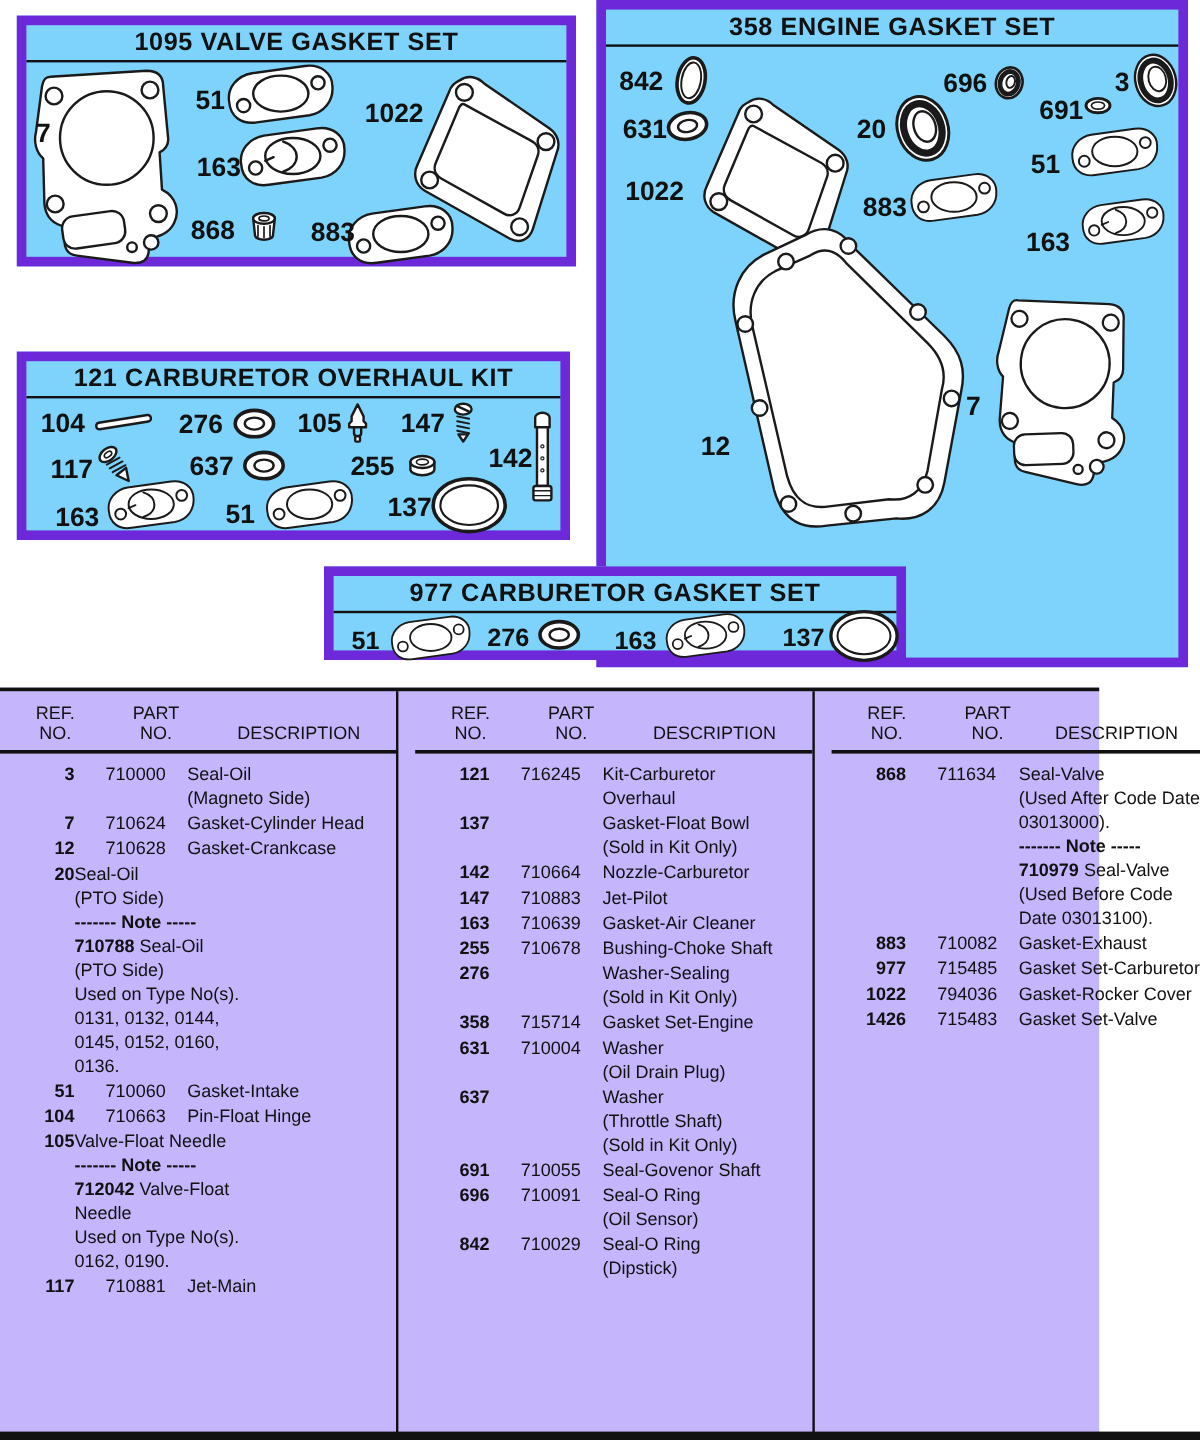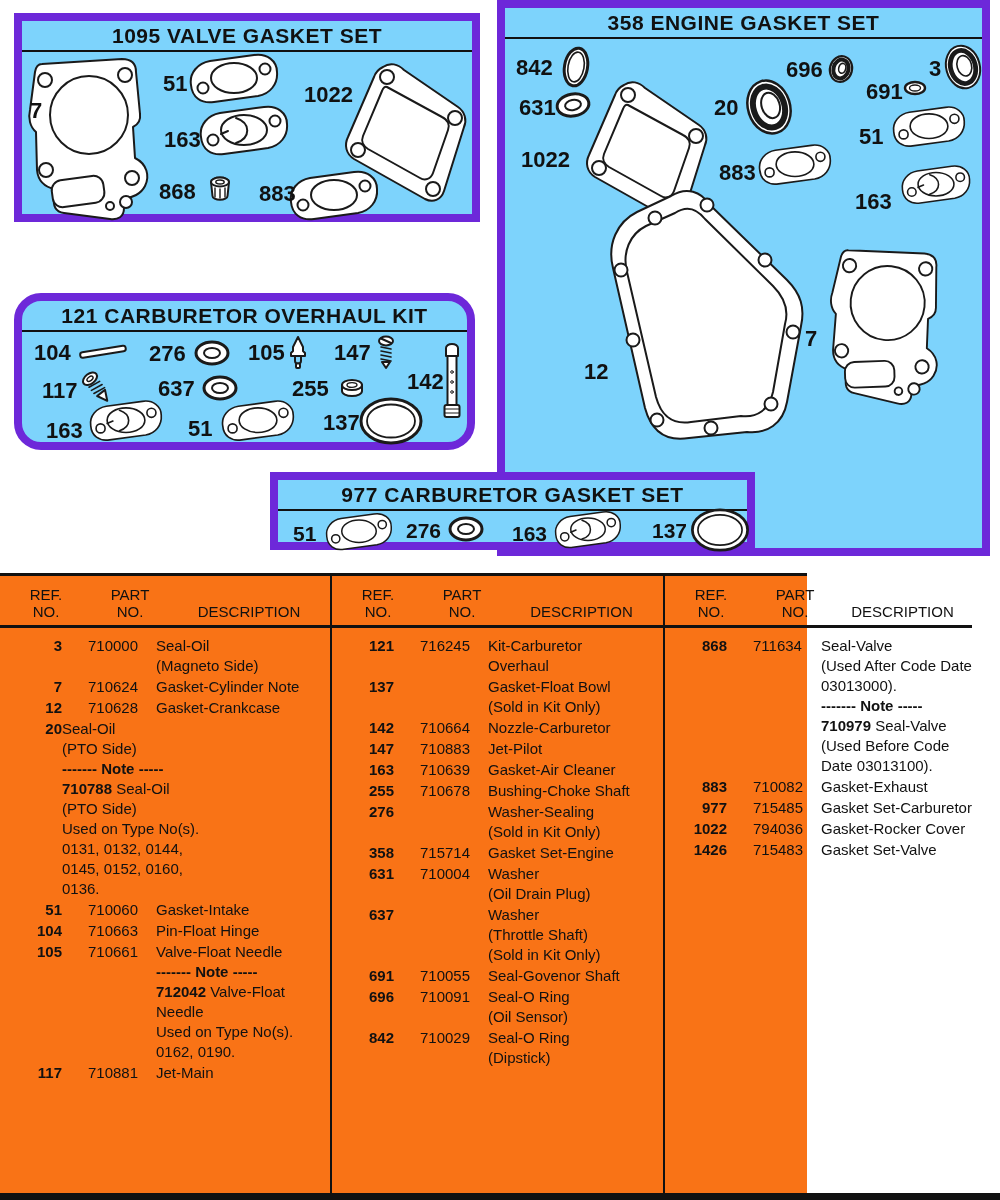--- a/index.html
+++ b/index.html
@@ -15,23 +15,23 @@
   .panel svg{display:block;overflow:visible;}
   .art path,.art ellipse,.art circle,.art rect,.art line{
     fill:#fff;stroke:#1a1a1a;stroke-width:2;stroke-linejoin:round;stroke-linecap:round;
   }
   .art .nf{fill:none;}
   .art text{stroke:none;fill:#111;font:bold 22px "Liberation Sans",sans-serif;}
   #p4 text{font-size:21px;}
 
   
   .parts-table{
-    position:absolute;left:0;top:573px;width:807px;height:620px;
+    position:absolute;left:0;top:573px;width:916px;height:620px;
     border-top:3px solid #111;display:grid;grid-template-columns:332px 333px 1fr;
-    font-size:15px;background:#f97316;
+    font-size:15px;background:#c4b5fd;gap:14px;
   }
   .t-col{box-sizing:border-box;display:flex;flex-direction:column;}
   .t-col.b{border-right:2px solid #111;}
   .col-header{
     box-sizing:border-box;height:52px;border-bottom:3px solid #111;
     display:grid;grid-template-columns:84px 84px 1fr;align-items:end;
     padding:4px 4px 5px 4px;line-height:17px;
   }
   .col-header .hc{text-align:center;}
   .col-rows{padding:8px 0 0 6px;}
@@ -210,21 +210,21 @@
     <use href="#sym-flange-c" transform="translate(431,146) scale(0.78)"></use>
     <text x="350" y="170">163</text>
     <use href="#sym-crank" transform="translate(204,277)"></use>
     <text x="79" y="340">12</text>
     <use href="#sym-head" transform="translate(383,288) rotate(6) scale(0.95)"></use>
     <text x="300" y="307">7</text>
   </svg>
 </div>
 
 
-<div class="panel" id="p3" style="left:14px;top:293px;width:461px;height:157px;border-radius:27px;">
+<div class="panel" id="p3" style="left:14px;top:293px;width:461px;height:157px;">
   <div class="panel-title">121 CARBURETOR OVERHAUL KIT</div>
   <svg class="art" width="457" height="122" viewBox="0 0 457 122">
     <use href="#sym-pin" transform="translate(81,20)"></use>
     <text x="12" y="28">104</text>
     <use href="#sym-washer" transform="translate(190,21)"></use>
     <text x="127" y="29">276</text>
     <use href="#sym-needle" transform="translate(276,21)"></use>
     <text x="226" y="28">105</text>
     <use href="#sym-jetpilot" transform="translate(364,21)"></use>
     <text x="312" y="28">147</text>
@@ -280,21 +280,21 @@
           <div class="c-part">710000</div>
           <div class="c-desc">
             <div class="dline">Seal-Oil</div>
             <div class="dline">(Magneto Side)</div>
           </div>
         </div>
         <div class="row">
           <div class="c-ref">7</div>
           <div class="c-part">710624</div>
           <div class="c-desc">
-            <div class="dline">Gasket-Cylinder Note</div>
+            <div class="dline">Gasket-Cylinder Head</div>
           </div>
         </div>
         <div class="row">
           <div class="c-ref">12</div>
           <div class="c-part">710628</div>
           <div class="c-desc">
             <div class="dline">Gasket-Crankcase</div>
           </div>
         </div>
         <div class="row">
@@ -320,21 +320,20 @@
         </div>
         <div class="row">
           <div class="c-ref">104</div>
           <div class="c-part">710663</div>
           <div class="c-desc">
             <div class="dline">Pin-Float Hinge</div>
           </div>
         </div>
         <div class="row">
           <div class="c-ref">105</div>
-          <div class="c-part">710661</div>
           <div class="c-desc">
             <div class="dline">Valve-Float Needle</div>
             <div class="dline"><b>------- Note -----</b></div>
             <div class="dline"><b>712042</b> Valve-Float</div>
             <div class="dline">Needle</div>
             <div class="dline">Used on Type No(s).</div>
             <div class="dline">0162, 0190.</div>
           </div>
         </div>
         <div class="row">

